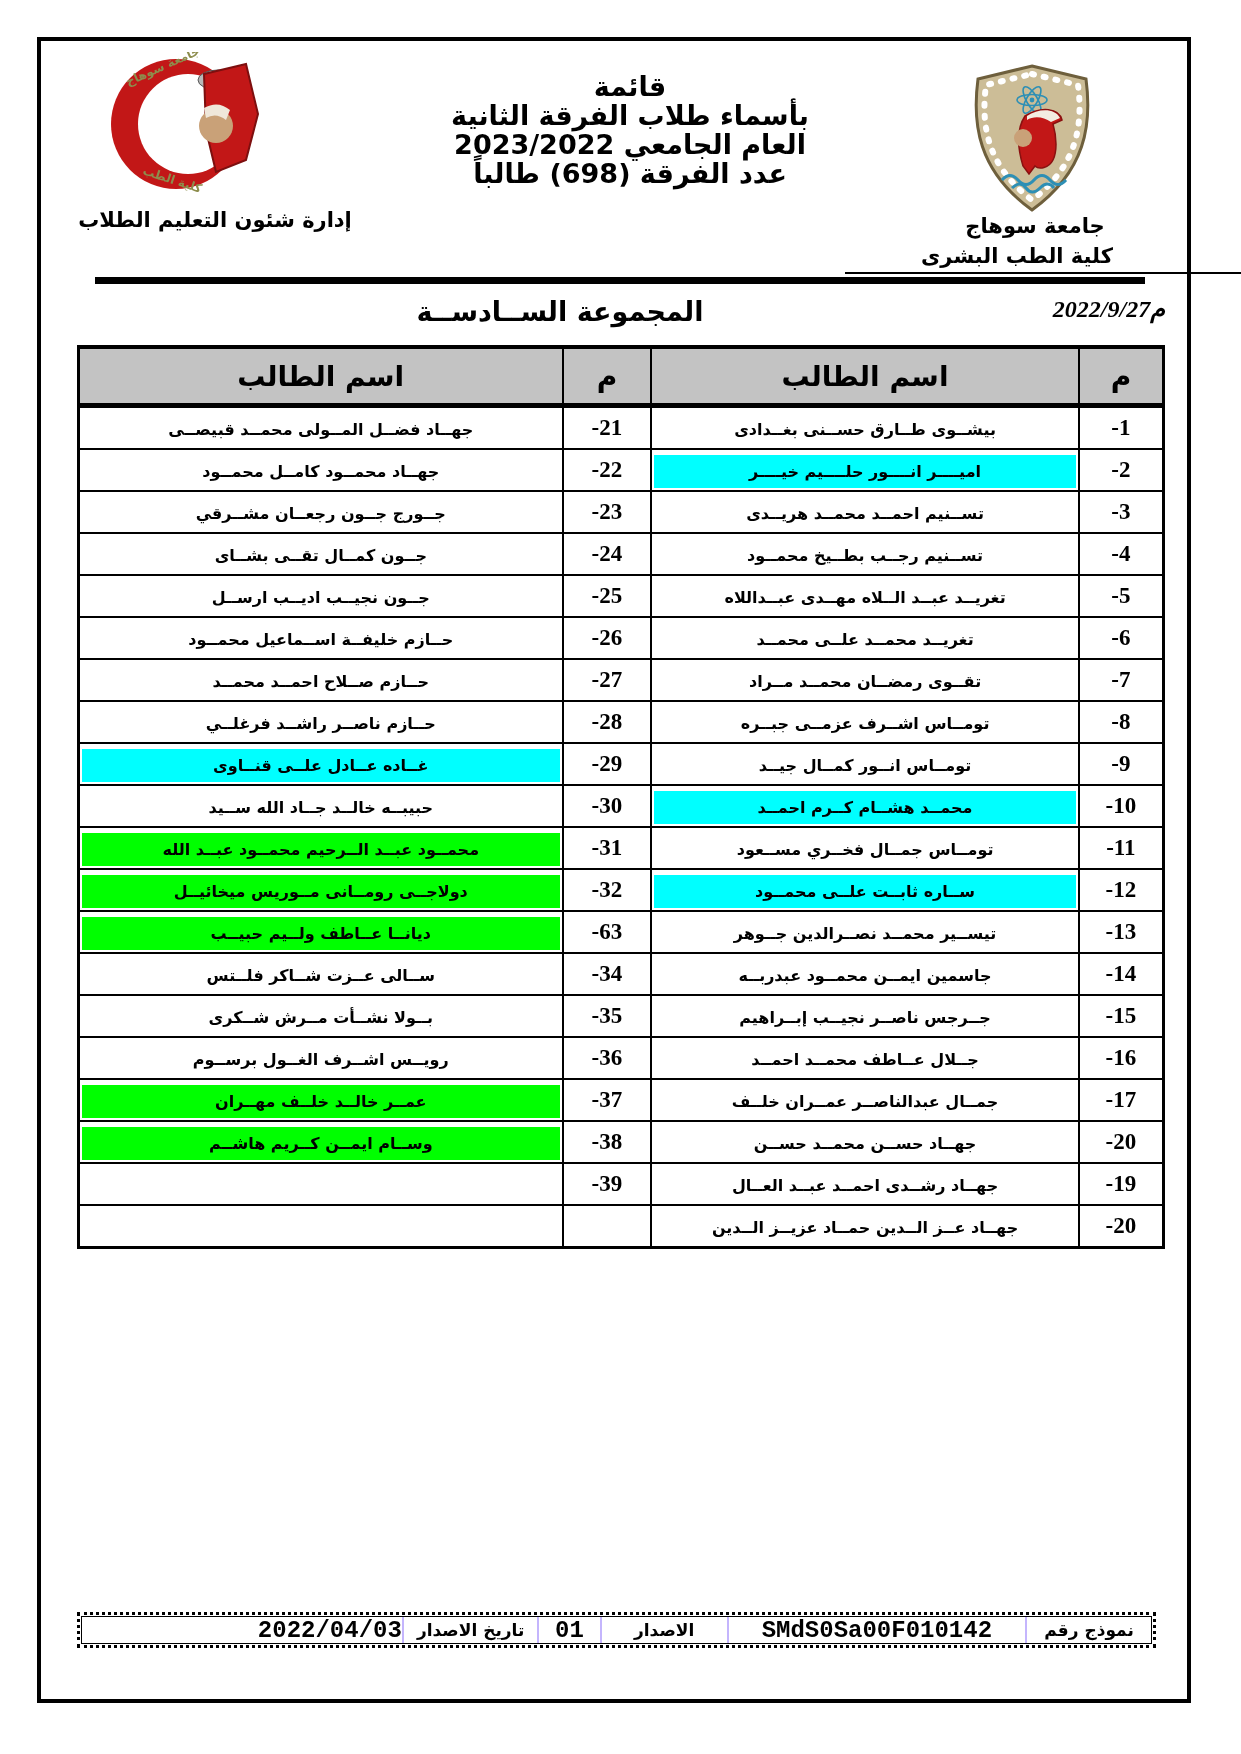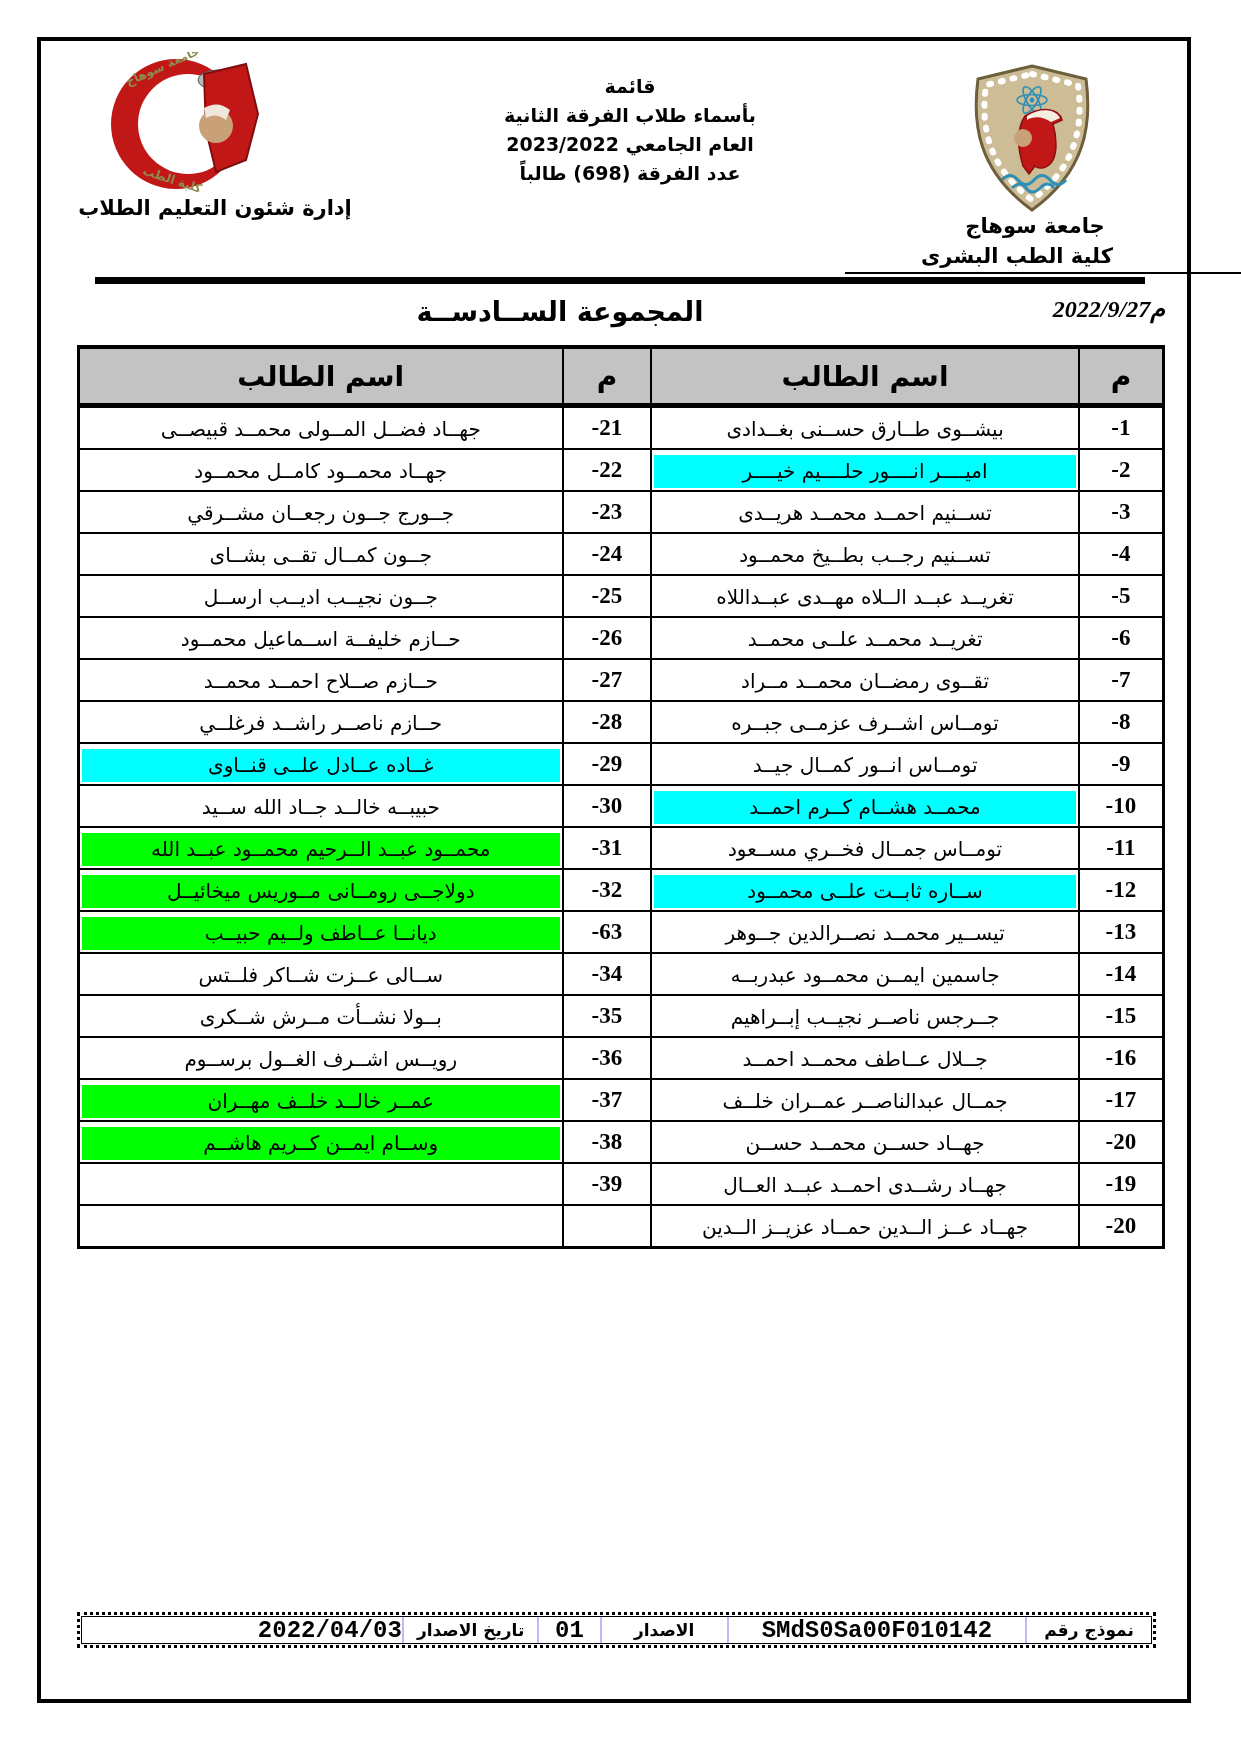--- a/index.html
+++ b/index.html
@@ -2,23 +2,23 @@
 <html lang="ar" style="--cyan: #00ffff; --green: #00ff00; --header_bg: #c3c3c3;"><head>
 <meta charset="utf-8">
 <style>
   html,body{margin:0;padding:0;background:#fff;}
   .page{position:relative;width:1241px;height:1754px;background:#fff;overflow:hidden;
         font-family:"DejaVu Sans",sans-serif;color:#000;}
   .frame{position:absolute;left:37px;top:37px;width:1146px;height:1658px;border:4px solid #000;}
   .abs{position:absolute;}
 
   
-  .admin-text{left:75px;top:196px;width:280px;text-align:center;font-size:21px;font-weight:bold;}
+  .admin-text{left:75px;top:208px;width:280px;text-align:center;font-size:21px;font-weight:bold;}
   .center-block{left:410px;top:72px;width:440px;text-align:center;font-weight:bold;
-                font-size:19px;line-height:29px;direction:rtl;}
+                font-size:27px;line-height:29px;direction:rtl;}
   .uni-name{left:930px;top:214px;width:210px;text-align:center;font-size:21px;font-weight:bold;}
   .fac-name{left:912px;top:244px;width:210px;text-align:center;font-size:21px;font-weight:bold;}
   .thin-line{left:845px;top:272px;width:396px;height:2px;background:#000;}
   .thick-line{left:95px;top:277px;width:1050px;height:7px;background:#000;}
   .doc-date{left:950px;top:295px;width:215px;text-align:right;direction:ltr;
             font-family:"Liberation Serif","DejaVu Serif",serif;
             font-style:italic;font-weight:bold;font-size:24px;}
   .group-title{left:0;top:296px;width:1120px;text-align:center;direction:rtl;
                font-size:27px;font-weight:bold;}
 
@@ -28,21 +28,21 @@
   table.students,table.students td,table.students th{border:2px solid #000;}
   table.students{border-width:3px;}
   table.students th{background:var(--header_bg,#c3c3c3);height:52px;font-size:28px;
                     font-weight:bold;border-top-width:4px;border-bottom:5px solid #000;}
   table.students td{height:40px;padding:0;overflow:hidden;}
   td.numc,th.numc{text-align:center;direction:ltr;
      font-family:"Liberation Serif","DejaVu Serif",serif;font-weight:bold;font-size:23px;}
   th.numc{font-family:"DejaVu Sans",sans-serif;font-size:22px;}
   td.div-col,th.div-col{border-left:6px double #000;}
   .nm{height:33px;margin:2px 2px 0 2px;display:flex;align-items:center;justify-content:center;
-      font-size:20px;font-weight:normal;white-space:nowrap;}
+      font-size:16px;font-weight:bold;white-space:nowrap;}
   .hl-cyan{background:var(--cyan,#00ffff);}
   .hl-green{background:var(--green,#00ff00);}
 
   
   .footer{left:77px;top:1612px;width:1073px;border:3px dotted #000;direction:rtl;}
   .footer-inner{display:flex;border:1px solid #000;margin:1px;height:26px;align-items:stretch;}
   .fcell{display:flex;align-items:center;justify-content:center;font-size:17px;font-weight:bold;
          border-left:2px solid #c4b5fd;}
   .fcell:last-child{border-left:none;}
   .fval{font-family:Liberation Mono, monospace;direction:ltr;font-size:24px;text-align:right;}

